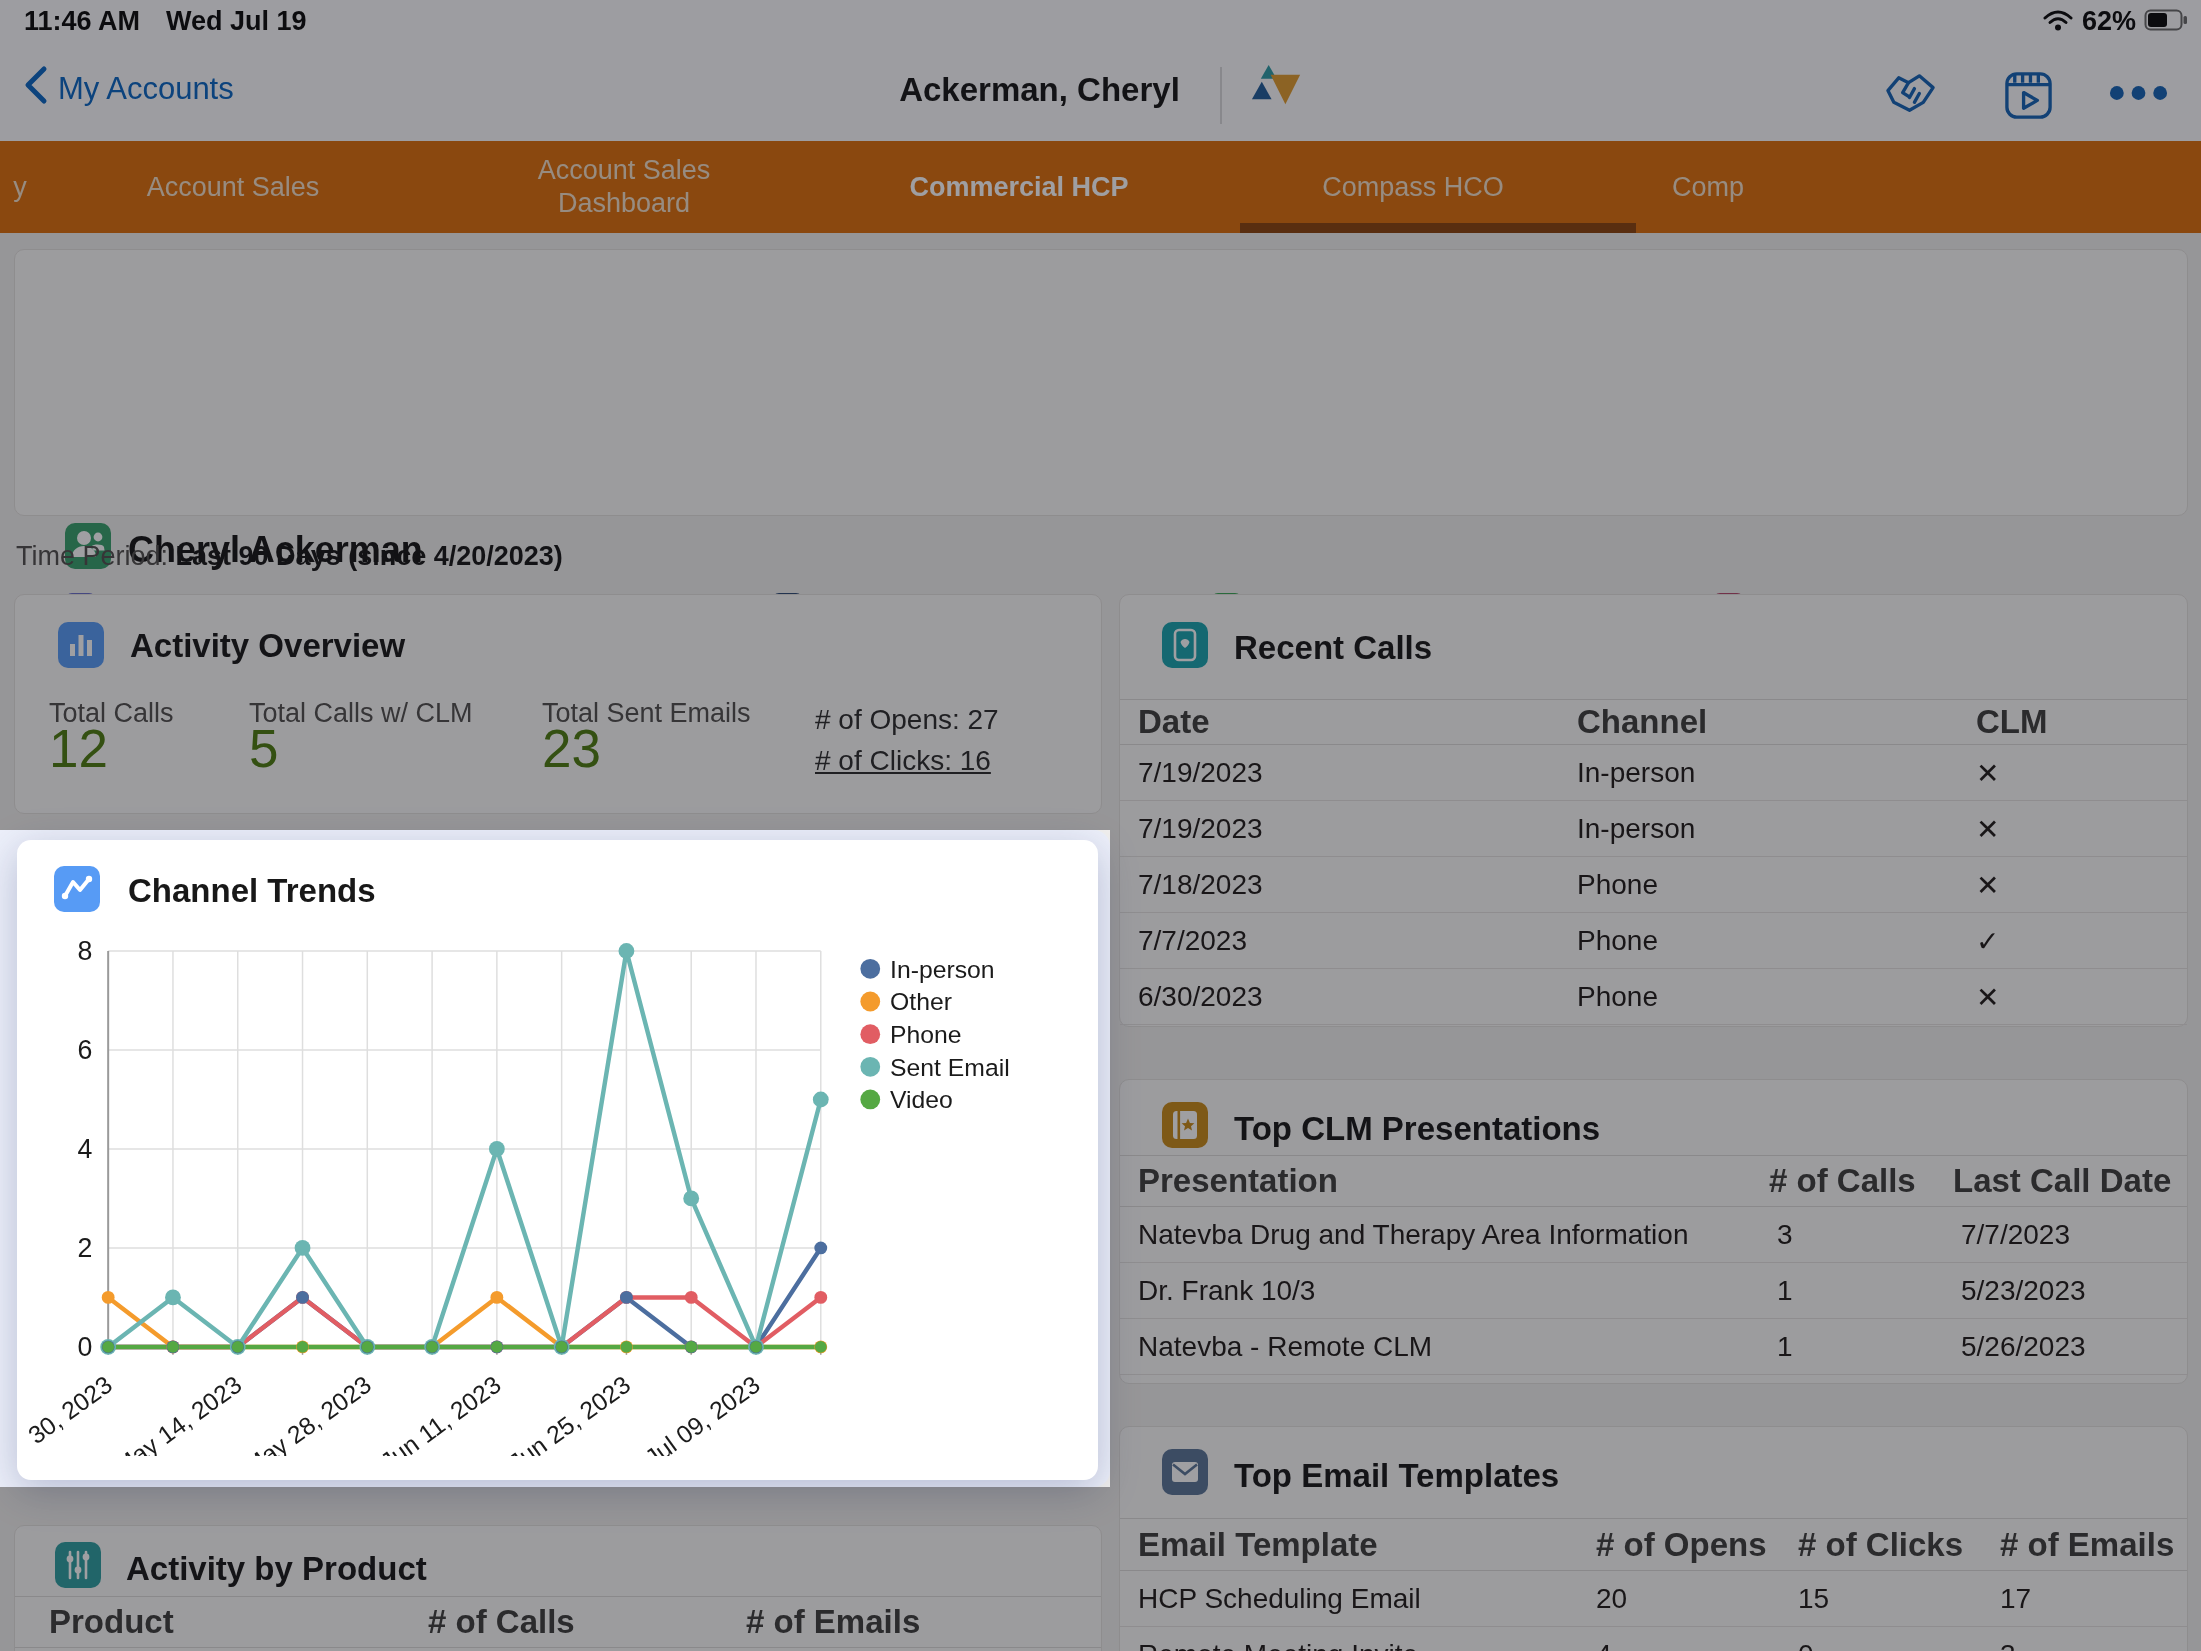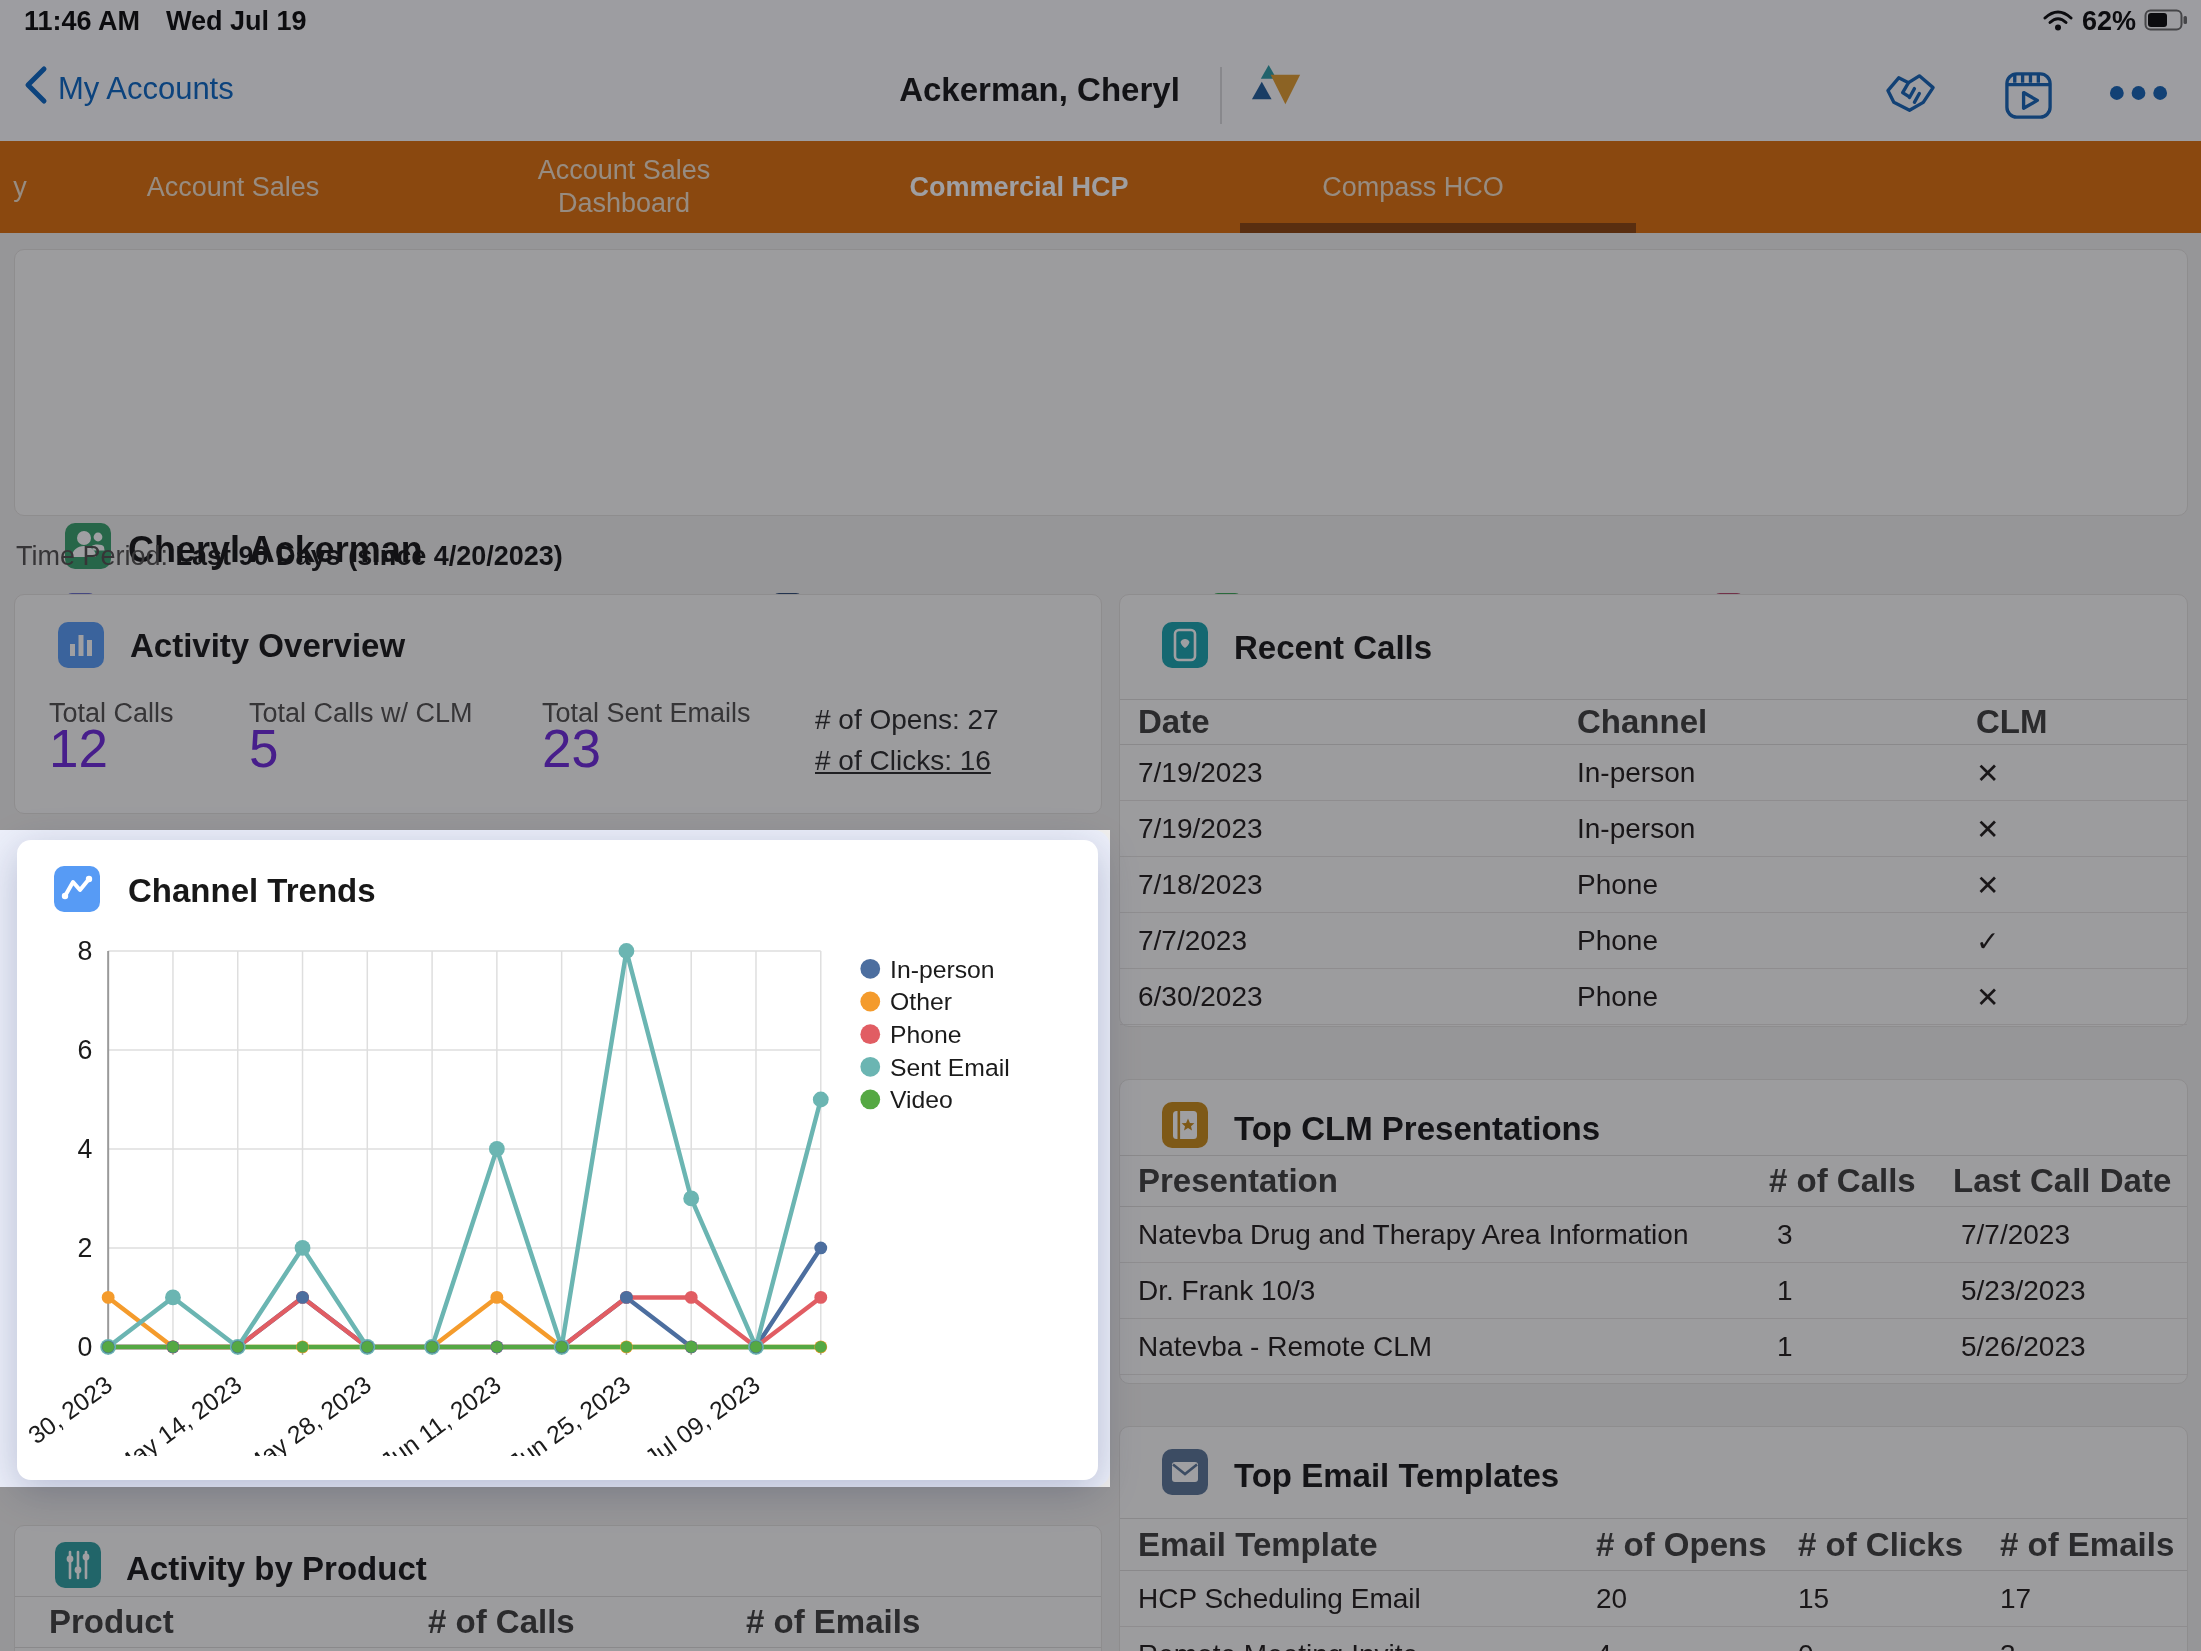--- a/index.html
+++ b/index.html
@@ -38,21 +38,21 @@
   .clabel{font-size:27px;color:#514F4D;white-space:nowrap;}
   .cvalue{font-size:27px;color:#181818;white-space:nowrap;}
   .link{color:#0B5FAF;cursor:pointer;}
   .xmark{font-family:"DejaVu Sans",sans-serif;}
   
   #time-period{position:absolute;left:16px;top:541px;font-size:27px;color:#514F4D;}
   #time-period b{color:#161616;font-weight:600;}
   
   #activity-overview{left:14px;top:594px;width:1088px;height:220px;}
   .metric-label{position:absolute;top:103px;font-size:27px;color:#514F4D;white-space:nowrap;}
-  .metric-value{position:absolute;top:123px;font-size:53px;font-weight:300;color:#6d28d9;}
+  .metric-value{position:absolute;top:123px;font-size:53px;font-weight:300;color:#4d7c0f;}
   .stat-line{position:absolute;left:800px;font-size:28px;color:#2c2c2c;white-space:nowrap;}
   
   #spot-halo{position:absolute;left:0;top:830px;width:1110px;height:657px;background:#EDF0FA;border-radius:0 16px 16px 0;z-index:40;}
   #channel-card{position:absolute;left:17px;top:840px;width:1081px;height:640px;background:#FFFFFF;border-radius:14px;
                 box-shadow:0 10px 40px rgba(40,55,110,0.28);z-index:41;}
   
   .tbody{position:absolute;left:0;right:0;}
   .thead{position:relative;border-top:1px solid #DDDBD9;border-bottom:1px solid #DDDBD9;}
   .thead span{position:absolute;top:50%;transform:translateY(-50%);font-size:33px;font-weight:700;color:#3E3E3C;white-space:nowrap;}
   .trow{position:relative;border-bottom:1px solid #E4E2E0;}
@@ -144,20 +144,21 @@
   </span>
 </div>
 
 <div id="tabbar">
     <div class="tab" style="width: 40px;">y</div>
     <div class="tab" style="width: 386px;">Account Sales</div>
     <div class="tab" style="width: 396px;">Account Sales
 Dashboard</div>
     <div class="tab sel" style="width: 394px;">Commercial HCP</div>
     <div class="tab" style="width: 394px;">Compass HCO</div>
+    <div class="tab" style="width: 196px;">Comp</div>
   </div>
 <div id="tab-underline"></div>
 
 <div id="contact-card" class="panel">
   <span class="panel-icon" style="left:50px;top:273px;background:#37A06B;">
     <svg width="46" height="46" viewBox="0 0 46 46">
         <circle cx="19" cy="15" r="7" fill="#fff"></circle>
         <path d="M7 34 c0-7 5.5-11 12-11 s12 4 12 11 z" fill="#fff"></path>
         <circle cx="33" cy="14" r="4.4" fill="#fff"></circle>
         <path d="M26.5 23.5 c2-2.6 11-2.6 12.5 0.5 l0.5 3.5 h-11 z" fill="#fff"></path>

